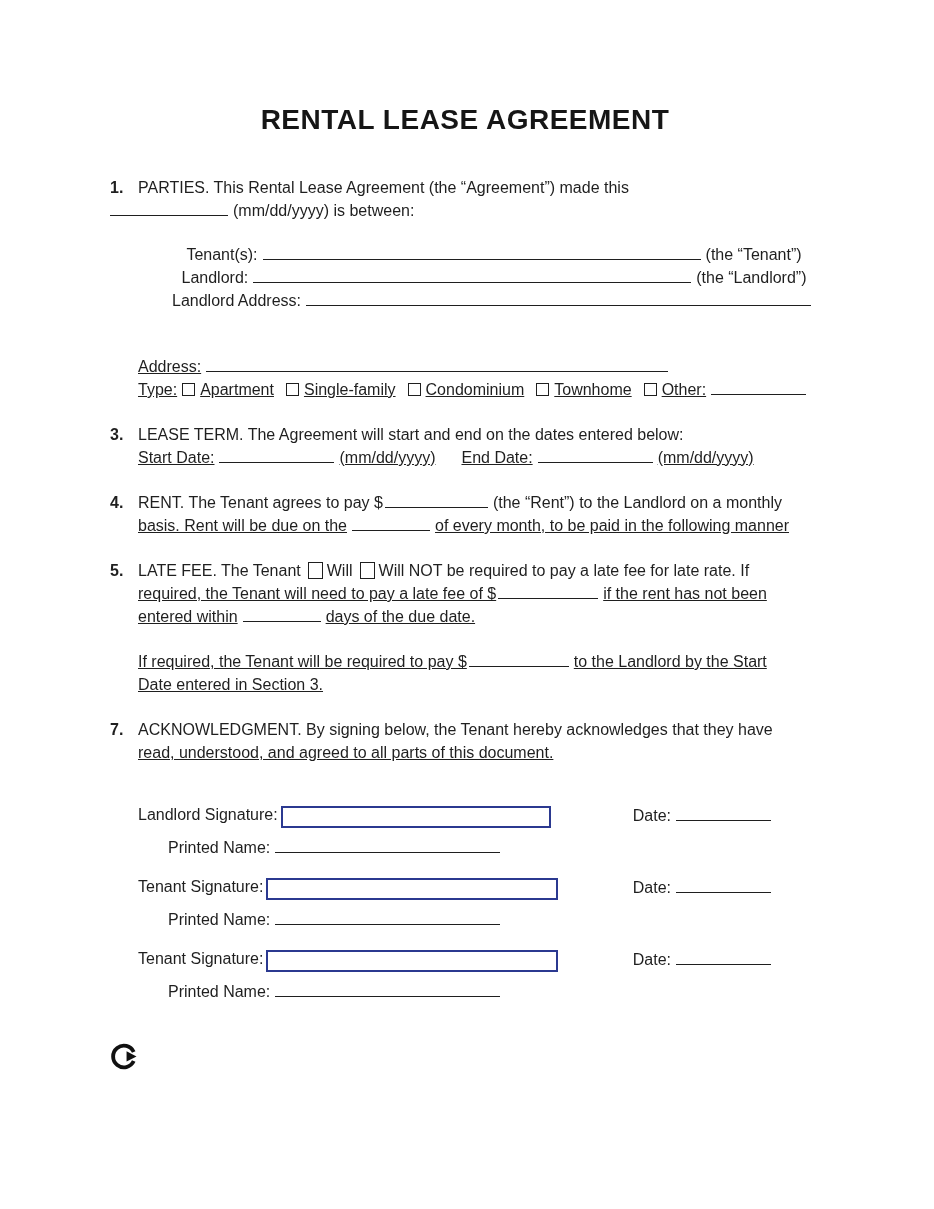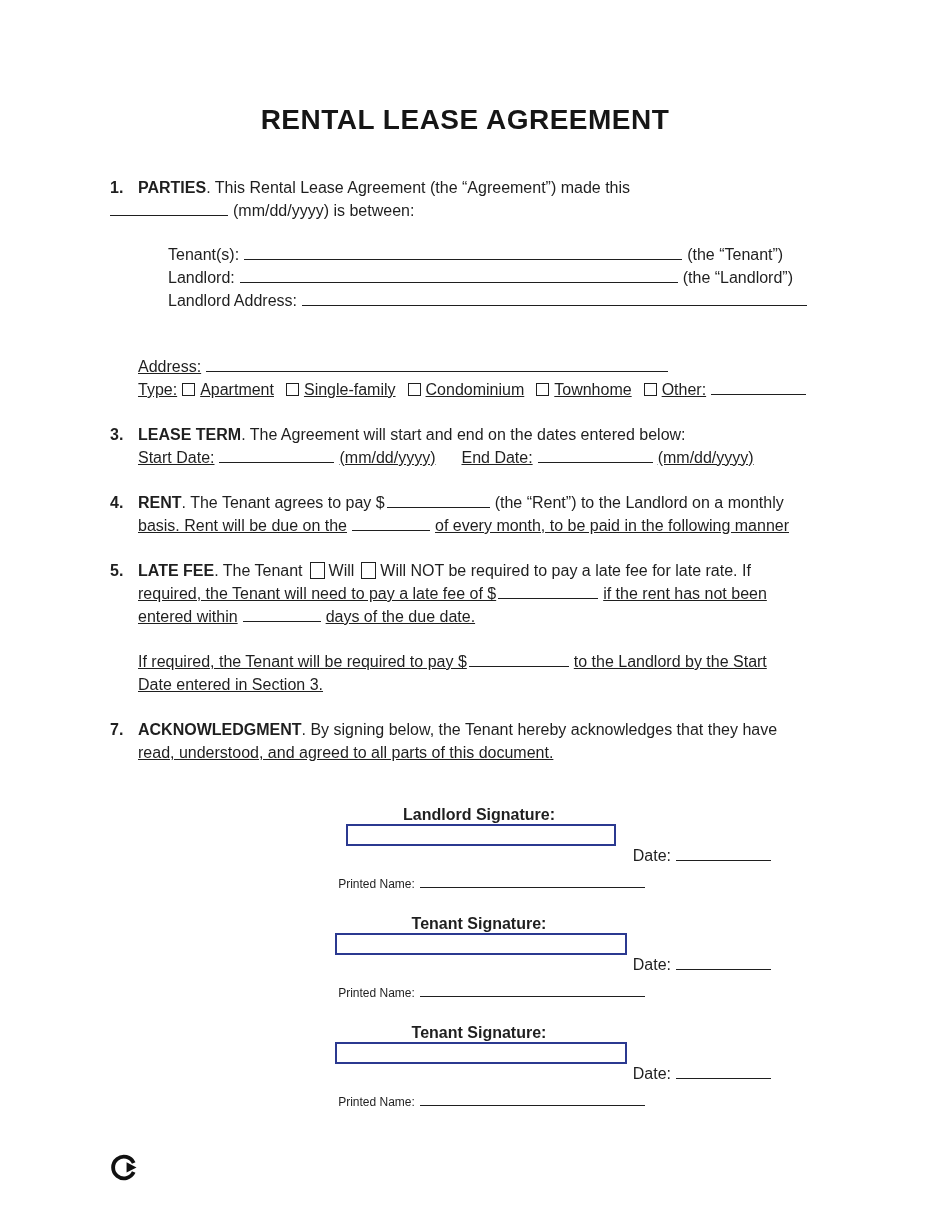--- a/index.html
+++ b/index.html
@@ -10,24 +10,24 @@
     color:#1f1f1f;
   }
   .page { width:934px; height:1122px; padding:104px 114px 0 110px; }
   .title {
     text-align:center; font-size:28px; font-weight:bold;
     letter-spacing:0.5px; color:#161616; margin-bottom:40px;
   }
   .section { margin-bottom:22px; }
   .line { font-size:16px; line-height:23px; white-space:nowrap; }
   .gap { height:21px; }
-  .b { font-weight:bold; }
+  .b { font-weight:normal; }
   .num { display:inline-block; width:28px; font-weight:bold; }
   .ind1 { padding-left:28px;text-decoration:underline; }
-  .ind2 { padding-left:58px; }
+  .ind2 { padding-left:58px;text-align:center; }
   .blank {
     display:inline-block; height:15px; margin:0 5px;
     border-bottom:1px solid #1f1f1f; vertical-align:baseline;
   }
   .blank.nl { margin-left:0; }
   .blank.tight { margin-left:2px; }
   .blank.period { margin-right:2px; }
   .mr { margin-right:5px; }
   .endlabel { margin-left:26px; }
   .cb {
@@ -36,30 +36,30 @@
     background:#ffffff;
   }
   .opt { margin-right:12px; }
   .cb2 {
     display:inline-block; width:15px; height:17px;
     border:1.5px solid #1f1f1f; vertical-align:-3px; margin:0 4px 0 7px;
     background:#ffffff;
   }
   .sigblock { margin-top:42px; }
   .sig-row {
-    display:flex; align-items:center;
-    padding-left:28px; margin-bottom:8px; font-size:16px;flex-direction:column;
+    display:flex; align-items:flex-start;
+    padding-left:28px; margin-bottom:8px; font-size:16px;
   }
   .sigbox {
     height:22px; border:2px solid #2b3990; background:#ffffff; margin-left:3px;
   }
   .sigbox.landlord { width:270px; }
   .sigbox.tenant { width:292px; }
   .dategroup { margin-left:auto; margin-right:44px; white-space:nowrap; }
-  .printed { padding-left:58px; margin-bottom:19px; font-size:12px; line-height:23px; white-space:nowrap;text-align:center; }
+  .printed { padding-left:58px; margin-bottom:19px; font-size:16px; line-height:23px; white-space:nowrap; }
   .logo { margin-top:40px; }
 </style>
 </head>
 <body>
 
 <div class="page">
 
   <div class="title">RENTAL LEASE AGREEMENT</div>
 
   <div class="section">

